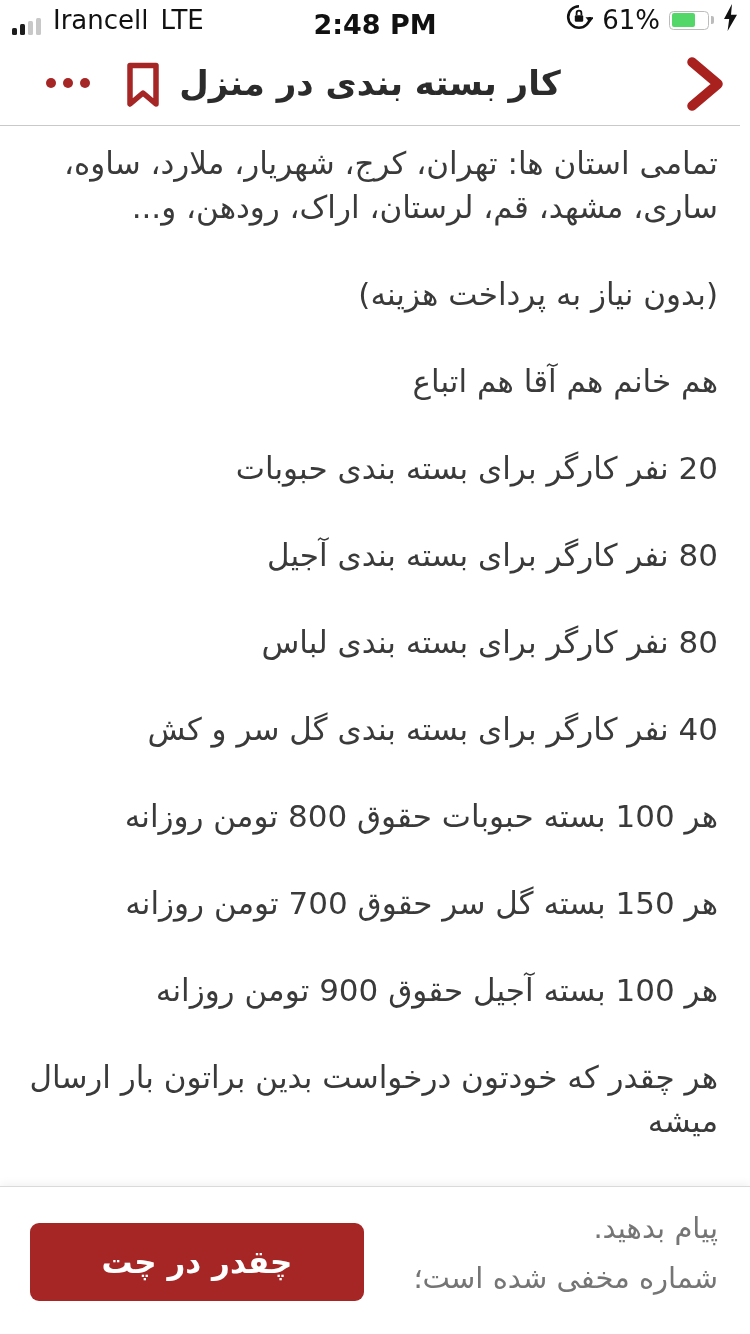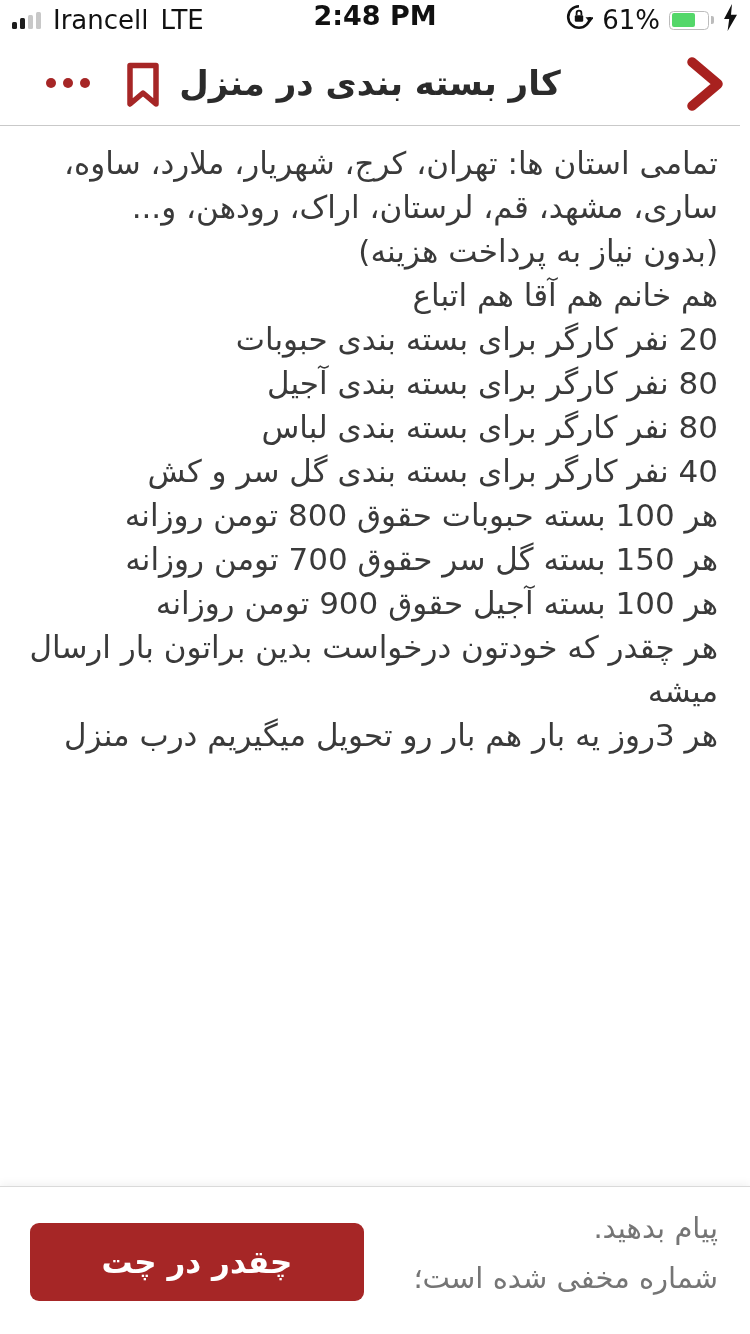--- a/index.html
+++ b/index.html
@@ -9,29 +9,29 @@
     position:relative; width:750px; height:1334px; margin:0 auto;
     background:#ffffff; overflow:hidden;
   }
 
   
   .status-bar {
     position:absolute; top:0; left:0; right:0; height:40px;
     display:flex; align-items:center; padding:0 12px;
     color:#111; font-size:26px;
   }
-  .sb-left { display:flex; align-items:center; gap:12px; }
+  .sb-left { display:flex; align-items:flex-end; gap:12px; }
   .signal { display:flex; align-items:flex-end; gap:3px; height:18px; }
   .signal i { display:block; width:5px; border-radius:1.5px; background:#1d1d1d; }
   .signal .b1{height:7px;} .signal .b2{height:11px;}
   .signal .b3{height:14px;} .signal .b4{height:17px;}
   .signal .dim { background:#c8c8c8; }
   .sb-center {
     position:absolute; left:0; right:0; top:0; height:40px;
-    display:flex; align-items:flex-start; justify-content:center;
+    display:flex; align-items:flex-end; justify-content:center;
     font-weight:bold; font-size:27px; pointer-events:none;
   }
   .sb-right { margin-left:auto; display:flex; align-items:center; gap:9px; }
   .battery { position:relative; width:40px; height:19px; border:1.5px solid #bcbcbc;
     border-radius:4.5px; display:block; }
   .battery .fill { position:absolute; left:1.5px; top:1.5px; bottom:1.5px;
     width:61%; background:#53d769; border-radius:2px; }
   .battery-nub { width:3px; height:8px; background:#bcbcbc;
     border-radius:0 2px 2px 0; margin-left:-7px; }
 
@@ -50,21 +50,21 @@
   .more-btn { left:40px; top:30px; width:56px; height:26px; }
   .dots { display:flex; gap:7px; align-items:center; justify-content:center; height:100%; }
   .dots i { width:10px; height:10px; border-radius:50%; background:#a62626; display:block; }
   .bookmark-btn { left:122px; top:22px; width:42px; height:46px; }
   .back-btn { right:10px; top:16px; width:50px; height:56px; }
 
   
   .content {
     position:absolute; top:127px; left:0; right:0; bottom:0;
     padding:14px 32px 0 20px;
-    display:flex; flex-direction:column; 
+    display:flex; flex-direction:column; row-gap:43px;
     direction:rtl; text-align:right;
     font-size:31px; line-height:44px; color:#3a3a3a;
   }
   .para { direction:rtl; unicode-bidi:plaintext; }
 
   
   .bottom-bar {
     position:absolute; left:0; right:0; bottom:0; height:148px;
     background:#ffffff; border-top:1px solid #dadada;
     box-shadow:0 -3px 8px rgba(0,0,0,0.05);

